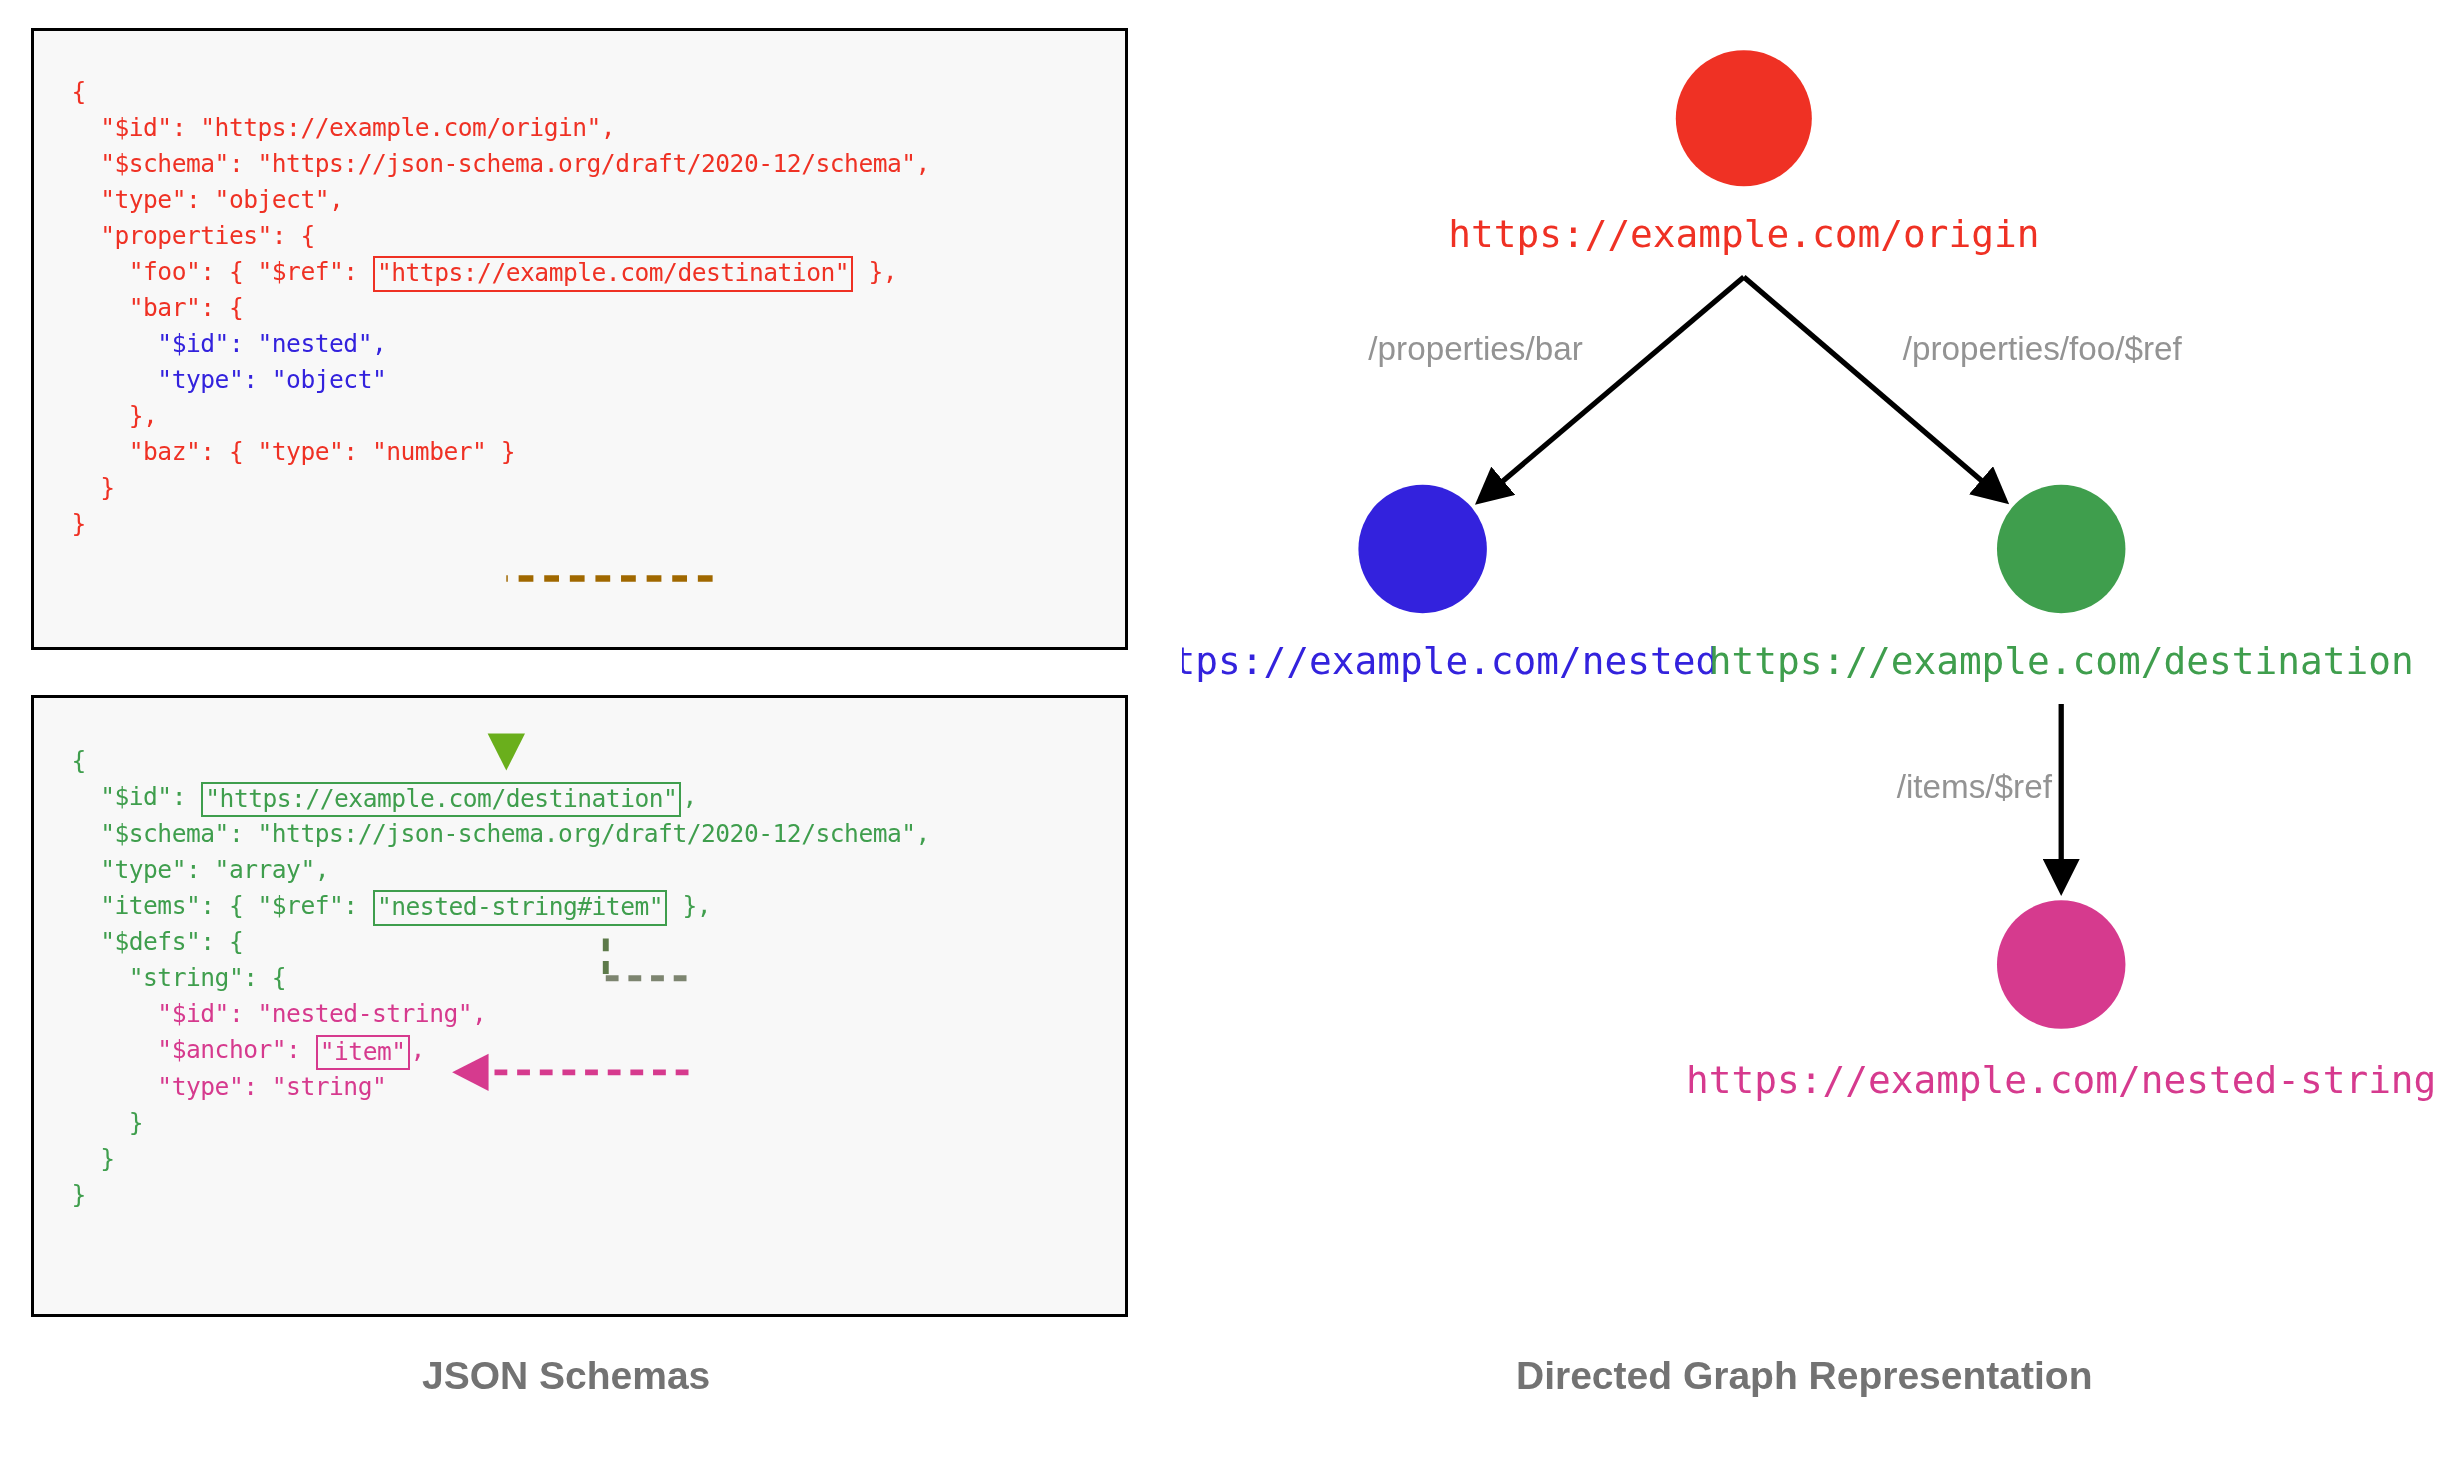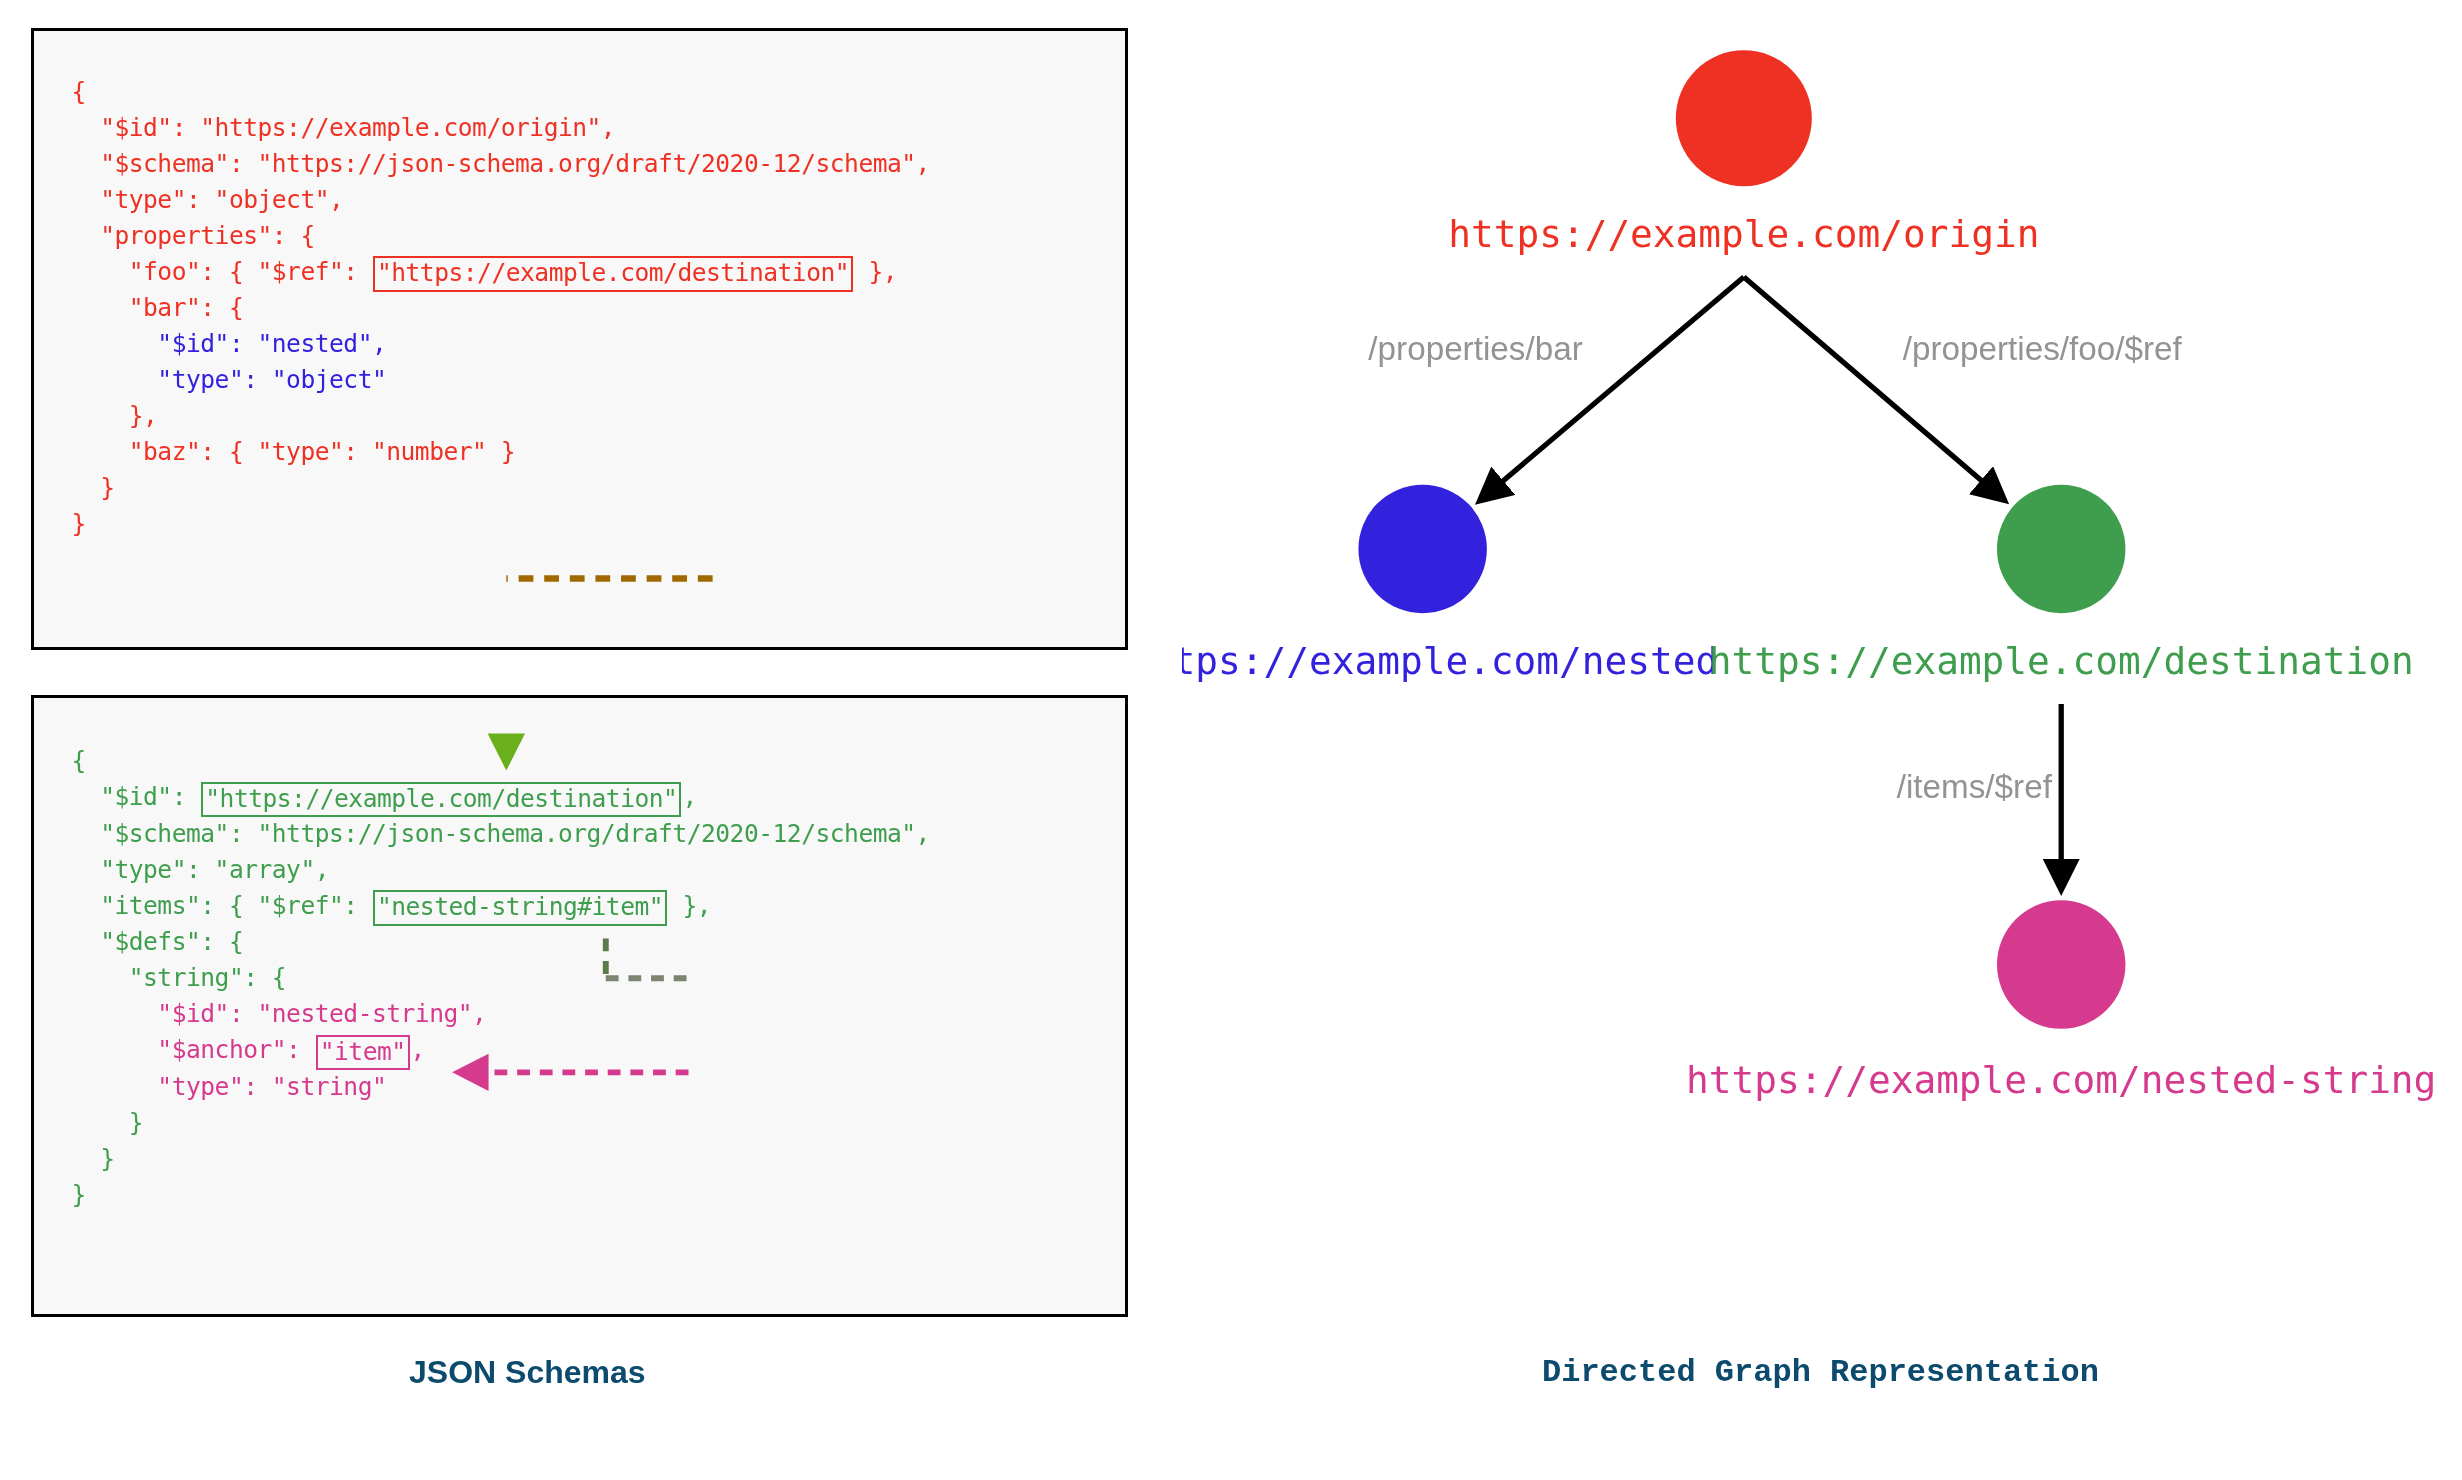--- a/index.html
+++ b/index.html
@@ -45,26 +45,27 @@
     box-sizing:border-box;
     position:relative;
     top:1.5px;
   }
 
   
   .caption{
     position:absolute;
     font-family:"Liberation Sans",sans-serif;
     font-weight:bold;
-    font-size:32px;
-    color:#0c4a6e;
+    font-size:39px;
+    color:#737373;
     white-space:nowrap;
+    margin-left:13px;
   }
   #caption-left{left:409px;top:1354px;}
-  #caption-right{left:1542px;top:1354px;font-family:Liberation Mono, monospace;}
+  #caption-right{left:1503px;top:1354px;}
 
   
   #graph-svg{position:absolute;left:1182px;top:19.7px;width:1305px;height:1330px;}
 
   .node-label{
     font-family:"DejaVu Sans Mono","Liberation Mono",monospace;
     font-size:50px;
   }
   .edge-label{
     font-family:"Liberation Sans",sans-serif;

